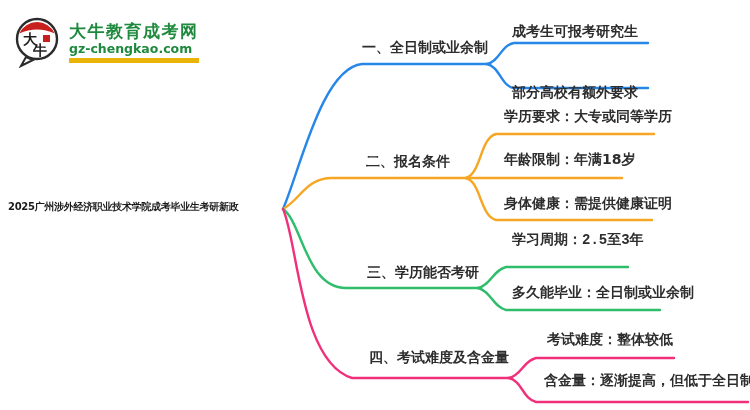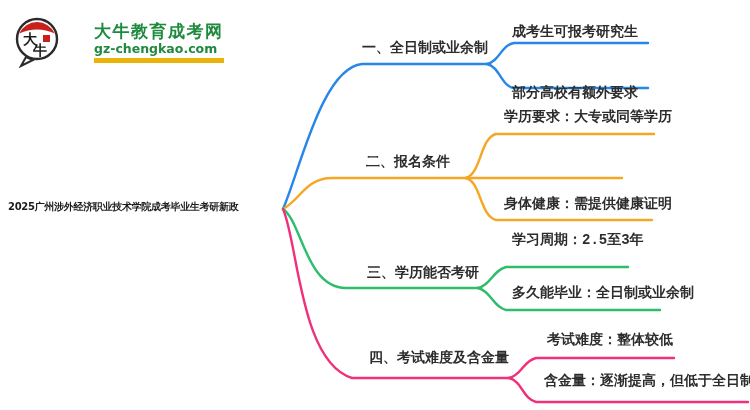--- a/index.html
+++ b/index.html
@@ -15,21 +15,21 @@
   path.c-orange { stroke:#f5a623; }
   path.c-green  { stroke:#2ebd6b; }
   path.c-pink   { stroke:#f0307a; }
 
   .node { position:absolute; white-space:nowrap; color:#2d2d2d; font-weight:600; }
   .root { font-size:10px; line-height:22px; font-weight:700; letter-spacing:-0.3px; color:#1c1c1c; }
   .lbl  { font-size:14px; line-height:20px; }
   .leaf { font-size:14px; line-height:20px; }
 
   .logo { position:absolute; left:14px; top:16px; display:flex; align-items:center; gap:7px; }
-  .logo-text { display:flex; flex-direction:column;margin-left:25px; }
+  .logo-text { display:flex; flex-direction:column; }
   .logo-text .title  { color:#1f8a3e; font-weight:700; font-size:17px; letter-spacing:1.5px; line-height:20px; }
   .logo-text .domain { color:#1f8a3e; font-weight:700; font-size:12.5px; line-height:16px;
                        border-bottom:5px solid #eab308; padding-bottom:1px; }
 </style>
 </head>
 <body>
 
 <div class="stage">
 
   <div class="logo">
@@ -68,20 +68,21 @@
   </svg>
 
   <div class="node root" style="left:8px; top:196px;">2025广州涉外经济职业技术学院成考毕业生考研新政</div>
 
   <div class="node lbl" style="left:362px; top:37px;">一、全日制或业余制</div>
   <div class="node leaf" style="left:512px; top:21px;">成考生可报考研究生</div>
   <div class="node leaf" style="left:512px; top:82px;">部分高校有额外要求</div>
 
   <div class="node lbl" style="left:366px; top:151px;">二、报名条件</div>
   <div class="node leaf" style="left:504px; top:106px;">学历要求：大专或同等学历</div>
+  <div class="node leaf" style="left:504px; top:149px;">年龄限制：年满18岁</div>
   <div class="node leaf" style="left:504px; top:193px;">身体健康：需提供健康证明</div>
 
   <div class="node lbl" style="left:367px; top:262px;">三、学历能否考研</div>
   <div class="node leaf" style="left:512px; top:230px;font-family:Liberation Mono, monospace;">学习周期：2.5至3年</div>
   <div class="node leaf" style="left:512px; top:282px;">多久能毕业：全日制或业余制</div>
 
   <div class="node lbl" style="left:369px; top:347px;">四、考试难度及含金量</div>
   <div class="node leaf" style="left:547px; top:329px;">考试难度：整体较低</div>
   <div class="node leaf" style="left:544px; top:370px;">含金量：逐渐提高，但低于全日制本科</div>
 

